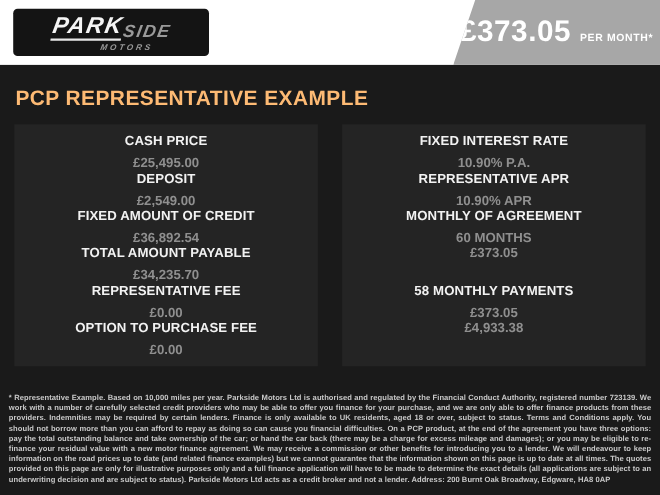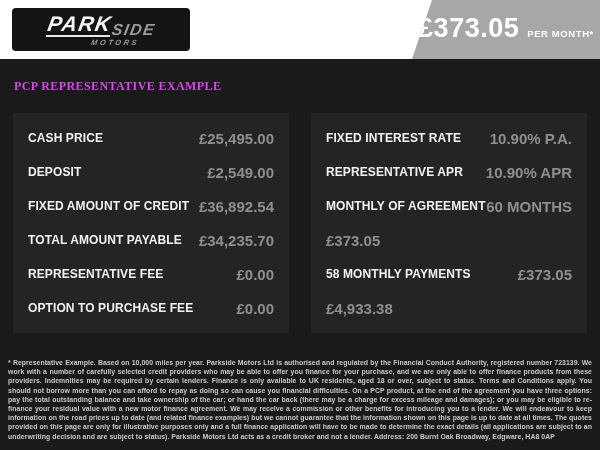--- a/index.html
+++ b/index.html
@@ -84,27 +84,26 @@
   .price-period {
     color:#ffffff;
     font-size:9.5px;
     font-weight:700;
     letter-spacing:0.6px;
     line-height:1;
   }
 
   
   .section-title {
-    color:#d946ef;
-    font-size:12px;
+    color:#fdba74;
+    font-size:19px;
     font-weight:800;
     letter-spacing:0.4px;
     padding:20px 14px 0 14px;
     height:54px;
-    font-family:Liberation Serif, serif;
   }
 
   
   .panels {
     display:flex;
     gap:22px;
     margin:0 13px;
     height:220px;
   }
   .panel {
@@ -113,31 +112,32 @@
     padding:8px 15px;
     display:flex;
     flex-direction:column;
     justify-content:space-around;
   }
   .row {
     display:flex;
     justify-content:space-between;
     align-items:center;
     height:34px;
+    flex-direction:column;
   }
   .row-label {
     color:#f2f2f2;
     font-size:12px;
     font-weight:700;
     letter-spacing:0.1px;
     white-space:nowrap;
   }
   .row-value {
     color:#8f8f8f;
-    font-size:15px;
+    font-size:12px;
     font-weight:700;
     white-space:nowrap;
   }
 
   
   .disclaimer {
     margin:25px 8px 0 8px;
     color:#c9c9c9;
     font-size:6.9px;
     font-weight:700;

